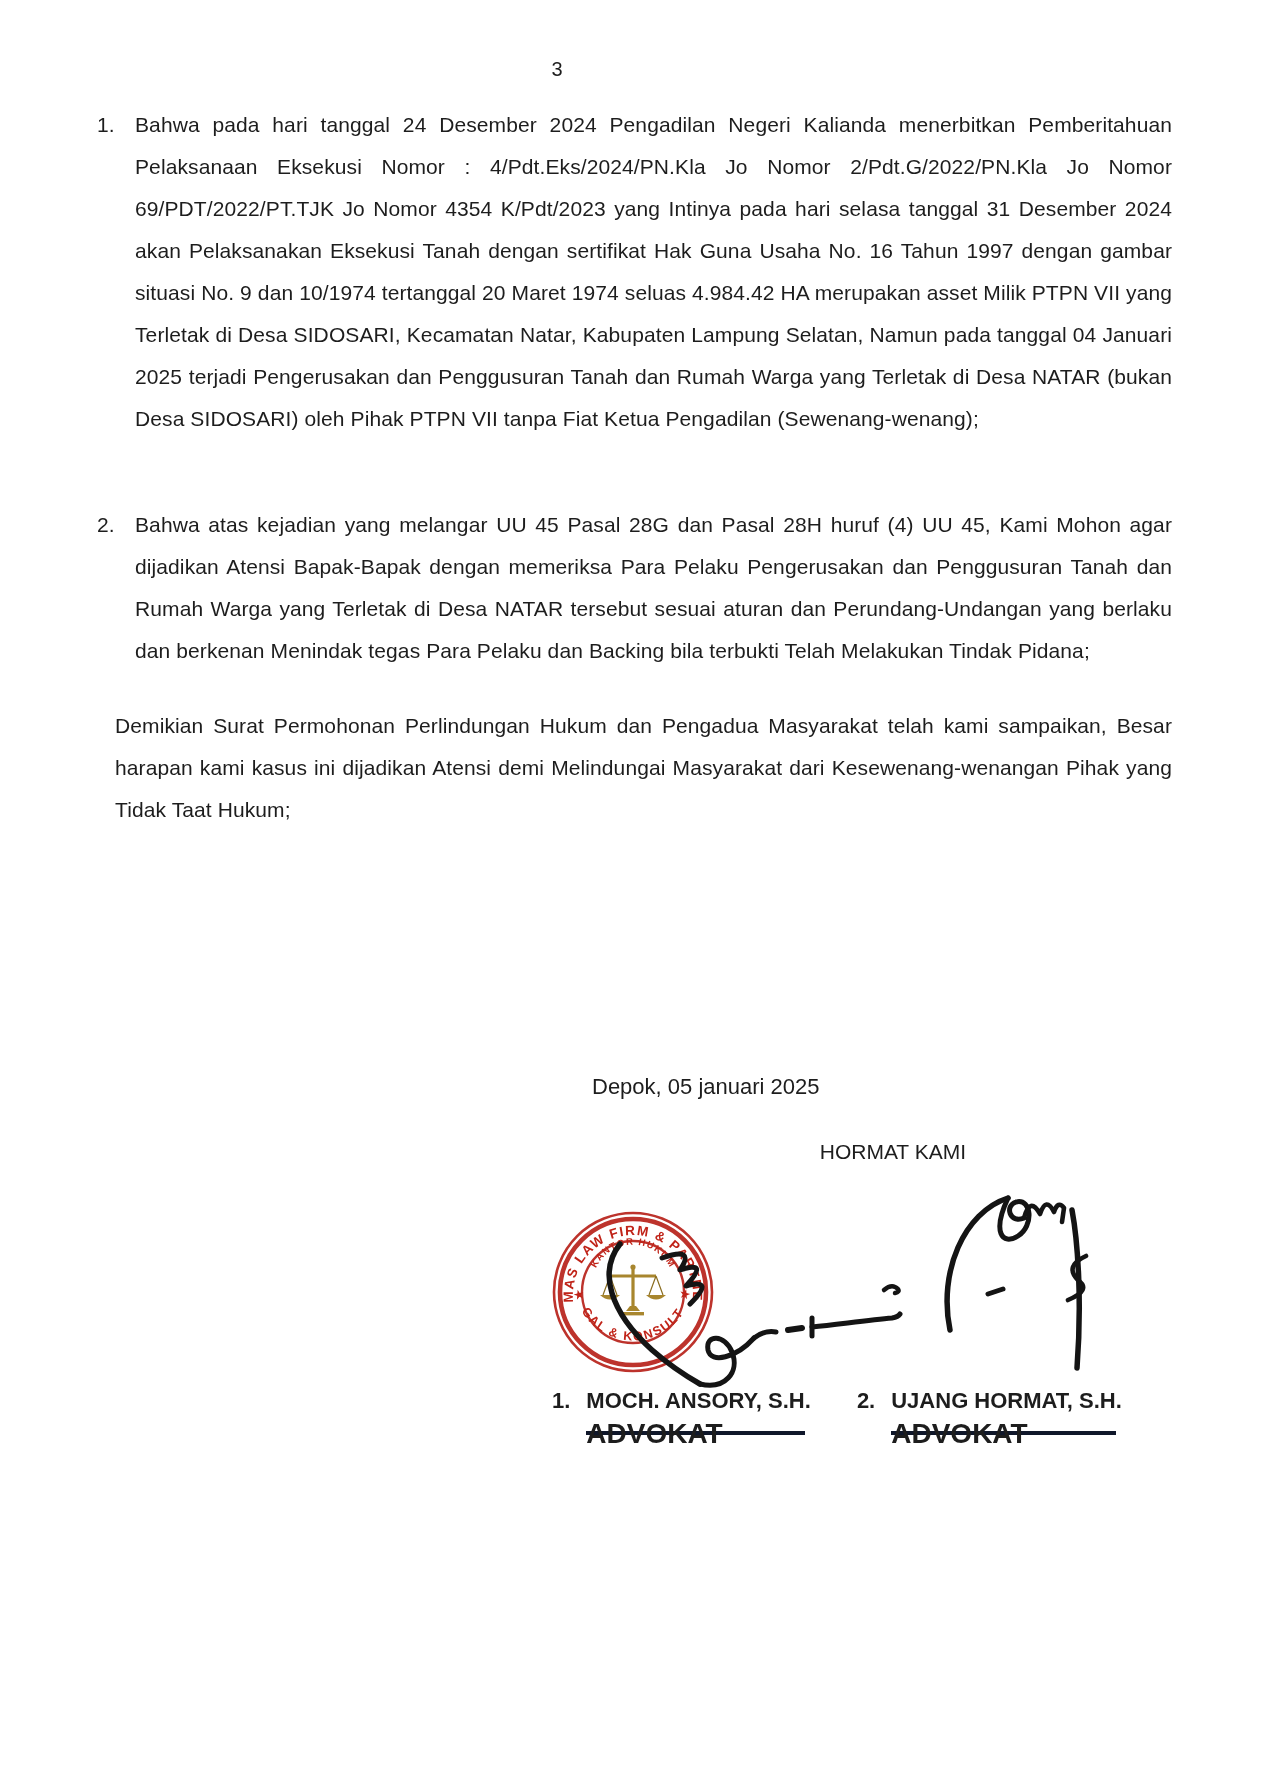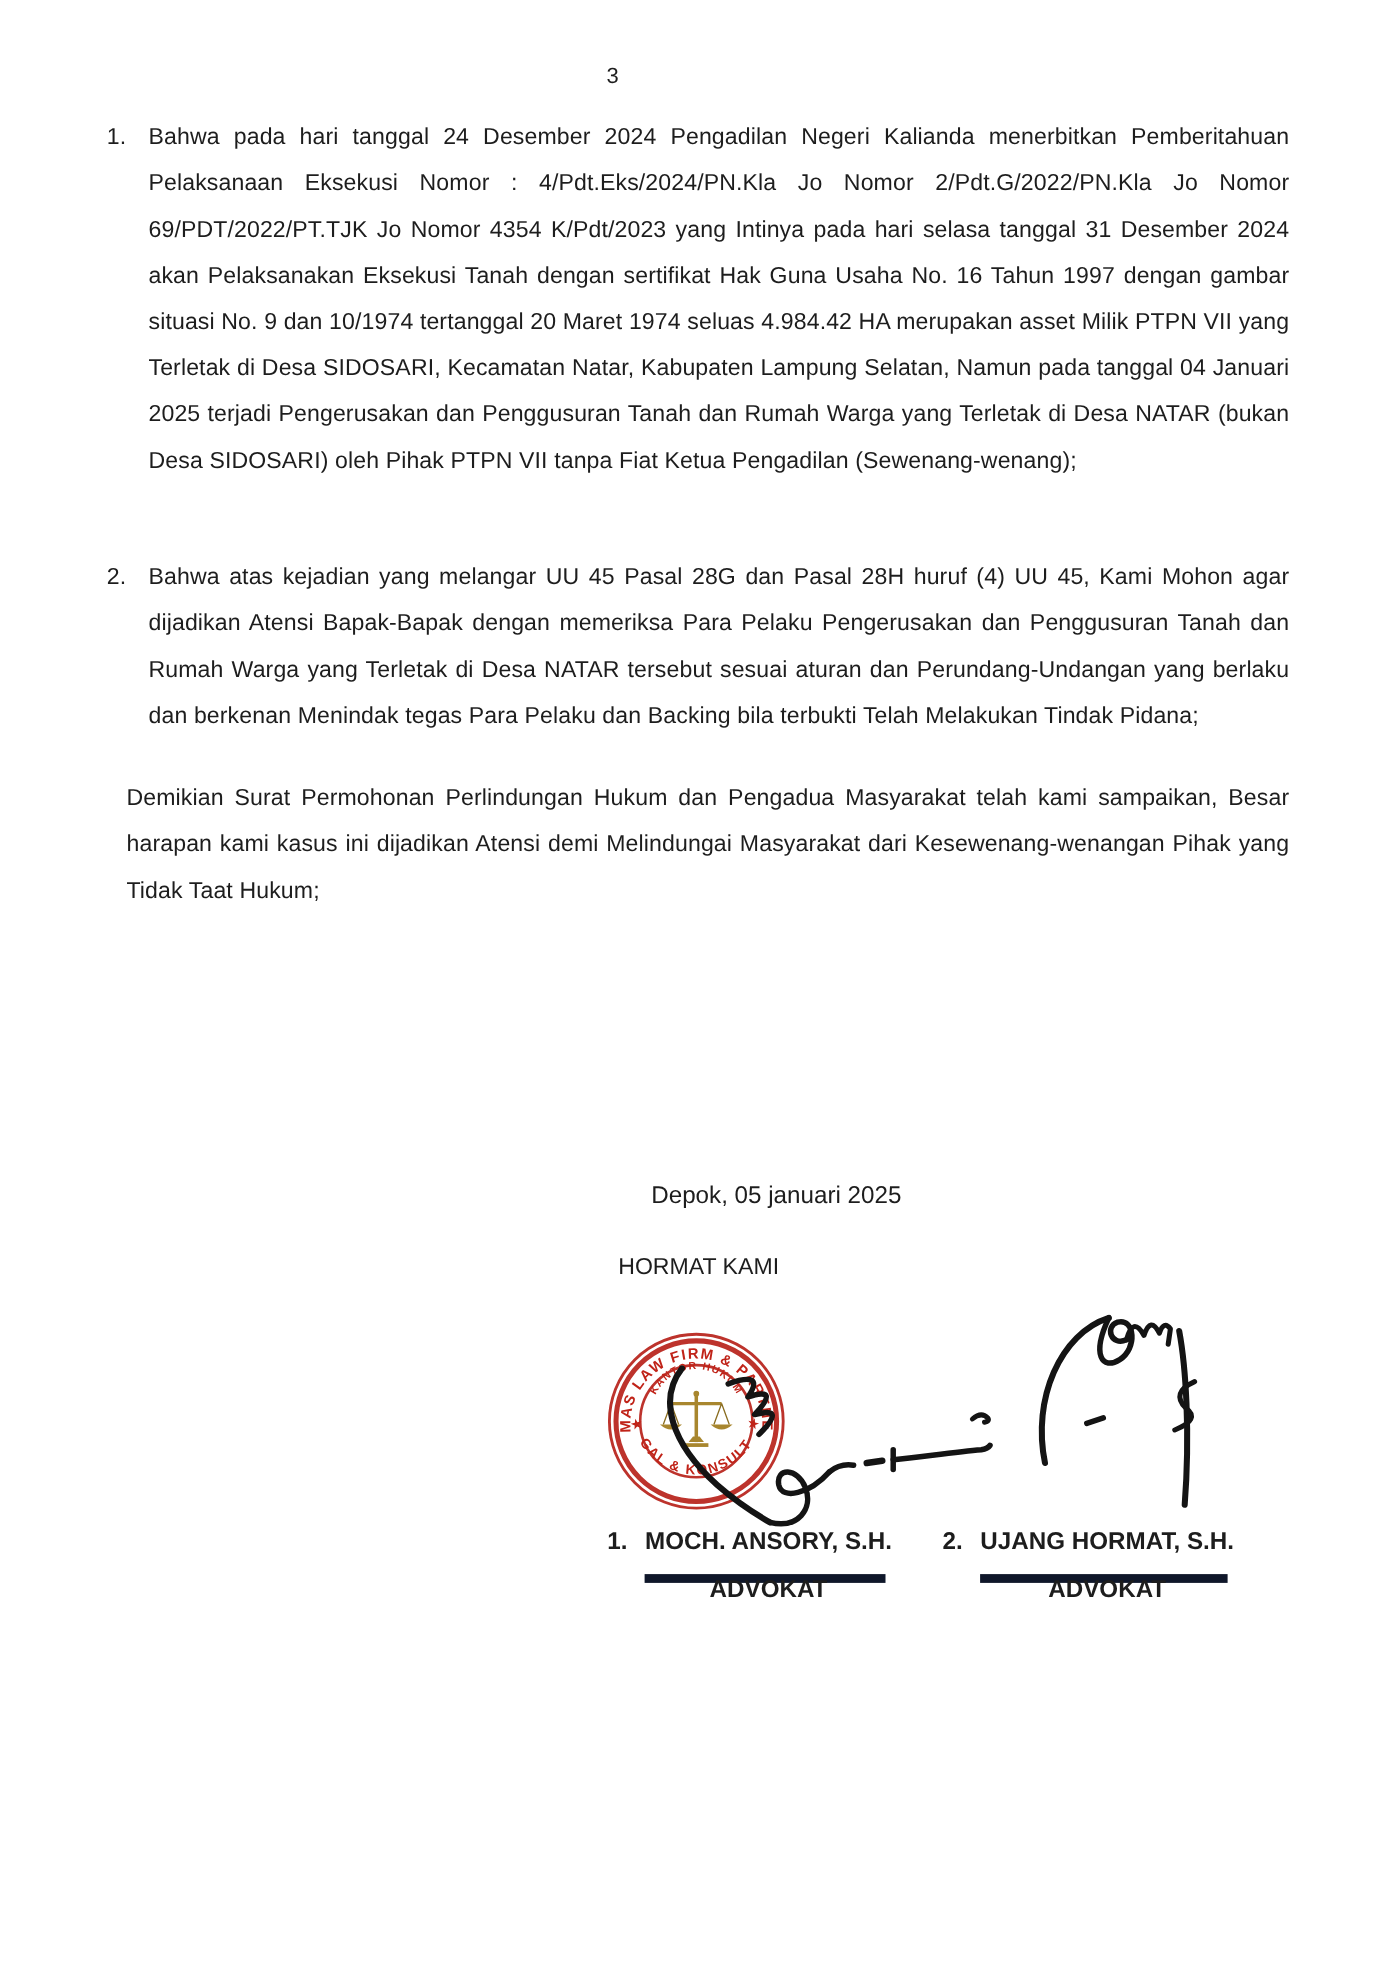--- a/index.html
+++ b/index.html
@@ -27,40 +27,40 @@
   .li-1 { margin-bottom:64px; }
   .li-2 { margin-bottom:33px; }
   .closing { text-align:justify;margin-left:48px; }
 
   .place-date {
     position:absolute; left:592px; top:1074px; width:400px;
     text-align:left; font-size:22px;
   }
   .salutation {
     position:absolute; left:562px; top:1140px; width:404px;
-    text-align:left; font-size:21px;
+    text-align:right; font-size:21px;
   }
   .stamp-wrap { position:absolute; left:551px; top:1210px; width:164px; height:164px; }
   .signatures-wrap { position:absolute; left:540px; top:1172px; width:590px; height:228px; }
 
   .signers-row {
     position:absolute; left:552px; top:1388px;
     display:flex; gap:46px;
   }
   .signer {
     display:grid;
     grid-template-columns:auto auto;
     column-gap:16px; row-gap:7px;
     font-weight:bold; font-size:22px; line-height:26px;
   }
   .signer .signer-number { grid-column:1; }
   .signer .signer-name-line { grid-column:2; white-space:nowrap; }
-  .signer .signer-name { border-bottom:8px solid #0f172a; padding-bottom:18px; }
+  .signer .signer-name { border-bottom:4px solid #0f172a; padding-bottom:18px; }
   .signer .signer-role {
-    grid-column:2; text-align:center; font-size:22px;margin-top:11px;
+    grid-column:2; text-align:left; font-size:28px;
   }
   svg text { font-family:"Liberation Sans", sans-serif; }
 </style>
 </head>
 <body>
 
 <div class="page">
 
   <div class="page-number">3</div>
 

